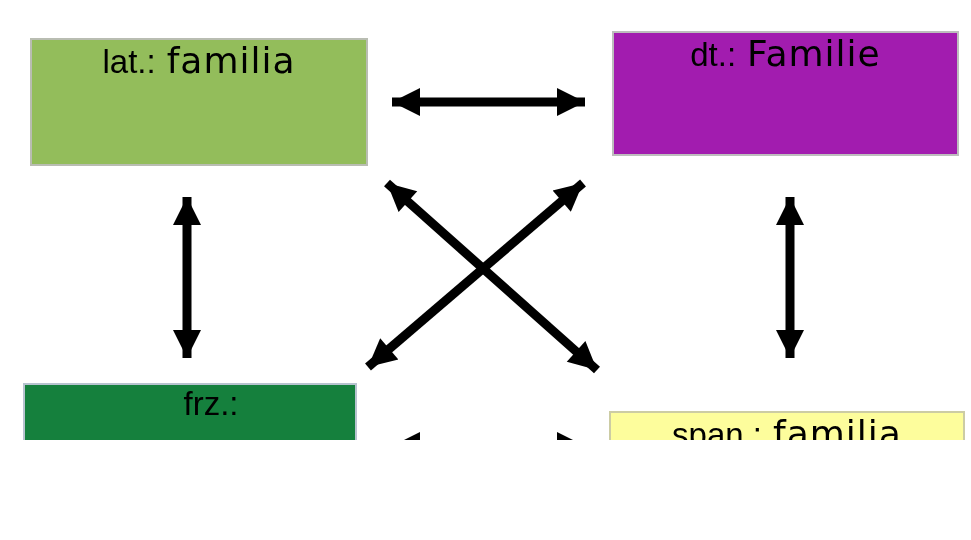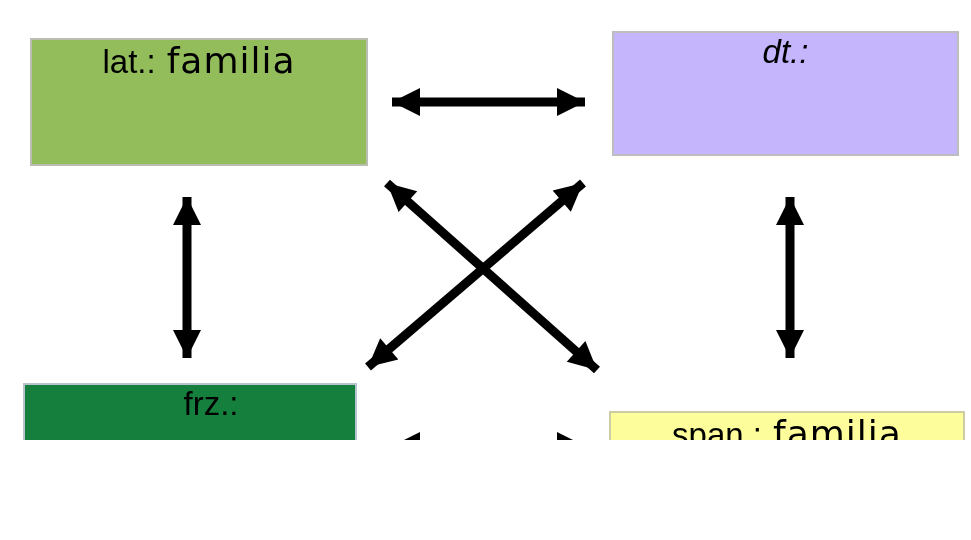--- a/index.html
+++ b/index.html
@@ -71,22 +71,23 @@
       <line x1="790" y1="197" x2="790" y2="358" stroke="#000000" marker-start="url(#ah)" marker-end="url(#ah)"></line>
       <line x1="387" y1="183" x2="597" y2="370" stroke="#000000" marker-start="url(#ah)" marker-end="url(#ah)"></line>
       <line x1="368" y1="367" x2="583" y2="183" stroke="#000000" marker-start="url(#ah)" marker-end="url(#ah)"></line>
     </svg>
 
   <div class="node" id="node-lat" style="background: rgb(147, 189, 91); border-color: rgb(185, 189, 178);">
     <span class="prefix">lat.:</span>
     <span class="word">familia</span>
   </div>
 
-  <div class="node" id="node-dt" style="background: #c4b5fd; border-color: rgb(189, 189, 189); font-style: italic;">
+  <div class="node" id="node-dt" style="background: #a21caf; border-color: rgb(189, 189, 189);">
     <span class="prefix">dt.:</span>
+    <span class="word">Familie</span>
   </div>
 
   <div class="node" id="node-frz" style="background: #15803d; border-color: rgb(183, 195, 207); padding-left: 42px;">
     <span class="prefix">frz.:</span>
   </div>
 
   <div class="node" id="node-span" style="background: rgb(253, 253, 156); border-color: rgb(204, 204, 164);">
     <span class="prefix">span.:</span>
     <span class="word">familia</span>
   </div>

